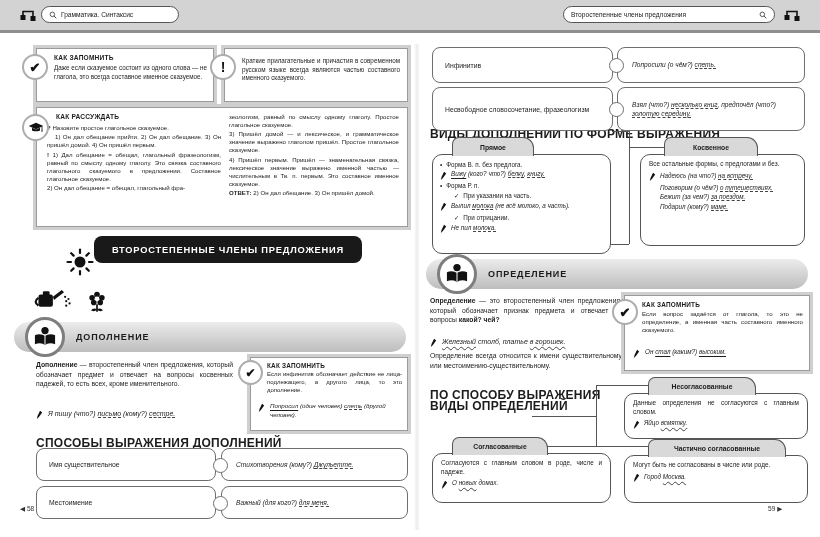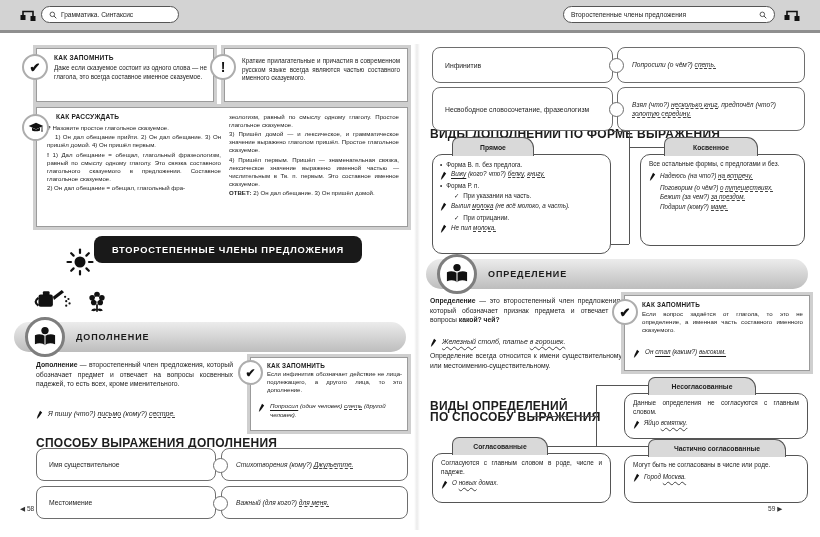--- a/index.html
+++ b/index.html
@@ -199,21 +199,21 @@
     <div class="bx-title" style="left:16px;top:4px;font-size:6.4px">КАК ЗАПОМНИТЬ</div>
     <div class="bx-text just" style="left:16px;right:5px;top:13px;font-size:6px;line-height:1.33">Если инфинитив обозначает действие не лица-подлежащего, а другого лица, то это дополнение.</div>
     <div class="penline" style="left:7px;top:44px;width:143px">
       <svg class="pen" viewBox="0 0 10 13">
           <path d="M5.8 .5 L8.8 3 L4.2 9.5 L1.2 12.3 L2.2 8 Z" fill="#111"></path>
         </svg>
       <span class="tx" style="font-size:6.2px"><span class="i us">Попросил</span><span class="i"> (один человек) </span><span class="i ud">спеть</span><span class="i"> (другой человек).</span></span>
     </div>
   </div>
 
-  <div class="h" style="left:36px;top:436px">СПОСОБУ ВЫРАЖЕНИЯ ДОПОЛНЕНИЯ</div>
+  <div class="h" style="left:36px;top:436px">СПОСОБЫ ВЫРАЖЕНИЯ ДОПОЛНЕНИЙ</div>
   <div class="cell" style="left:36px;top:448px;width:180px;height:33px">
       <span class="cell-label">Имя существительное</span>
     </div>
   <div class="cell" style="left:221px;top:448px;width:187px;height:33px">
       <span class="cell-ex"><span class="i">Стихотворения (кому?) </span><span class="i ud">Джульетте.</span></span>
     </div>
   <div class="joint" style="left:213px;top:458px"></div>
   <div class="cell" style="left:36px;top:486px;width:180px;height:33px">
       <span class="cell-label">Местоимение</span>
     </div>
@@ -335,21 +335,21 @@
     <div class="bx-text just" style="left:17px;right:6px;top:14px;font-size:6.1px;line-height:1.35">Если вопрос задаётся от глагола, то это не определение, а именная часть составного именного сказуемого.</div>
     <div class="penline" style="left:8px;top:52px;width:168px">
       <svg class="pen" viewBox="0 0 10 13">
           <path d="M5.8 .5 L8.8 3 L4.2 9.5 L1.2 12.3 L2.2 8 Z" fill="#111"></path>
         </svg>
       <span class="tx" style="font-size:6.3px"><span class="i">Он </span><span class="i us">стал</span><span class="i"> (каким?) </span><span class="i us">высоким.</span></span>
     </div>
   </div>
 
   <div class="h" style="left:430px;top:399px">ВИДЫ ОПРЕДЕЛЕНИЙ</div>
-  <div class="h" style="left:430px;top:410px">ПО СПОСОБУ ВЫРАЖЕНИЯ</div>
+  <div class="h" style="left:430px;top:388px">ПО СПОСОБУ ВЫРАЖЕНИЯ</div>
   <div class="hl" style="left:532px;top:416px;width:64px"></div>
   <div class="vl" style="left:596px;top:385px;height:61px"></div>
   <div class="hl" style="left:596px;top:385px;width:52px"></div>
   <div class="hl" style="left:546px;top:446px;width:102px"></div>
 
   <div class="tab" style="left:648px;top:377px;width:106px;height:17px">
       <span>Несогласованные</span>
     </div>
   <div class="rbox" style="left:624px;top:393px;width:184px;height:46px;padding:5px 8px">
     <div class="just" style="font-size:6.4px;line-height:1.35">Данные определения не согласуются с главным словом.</div>

